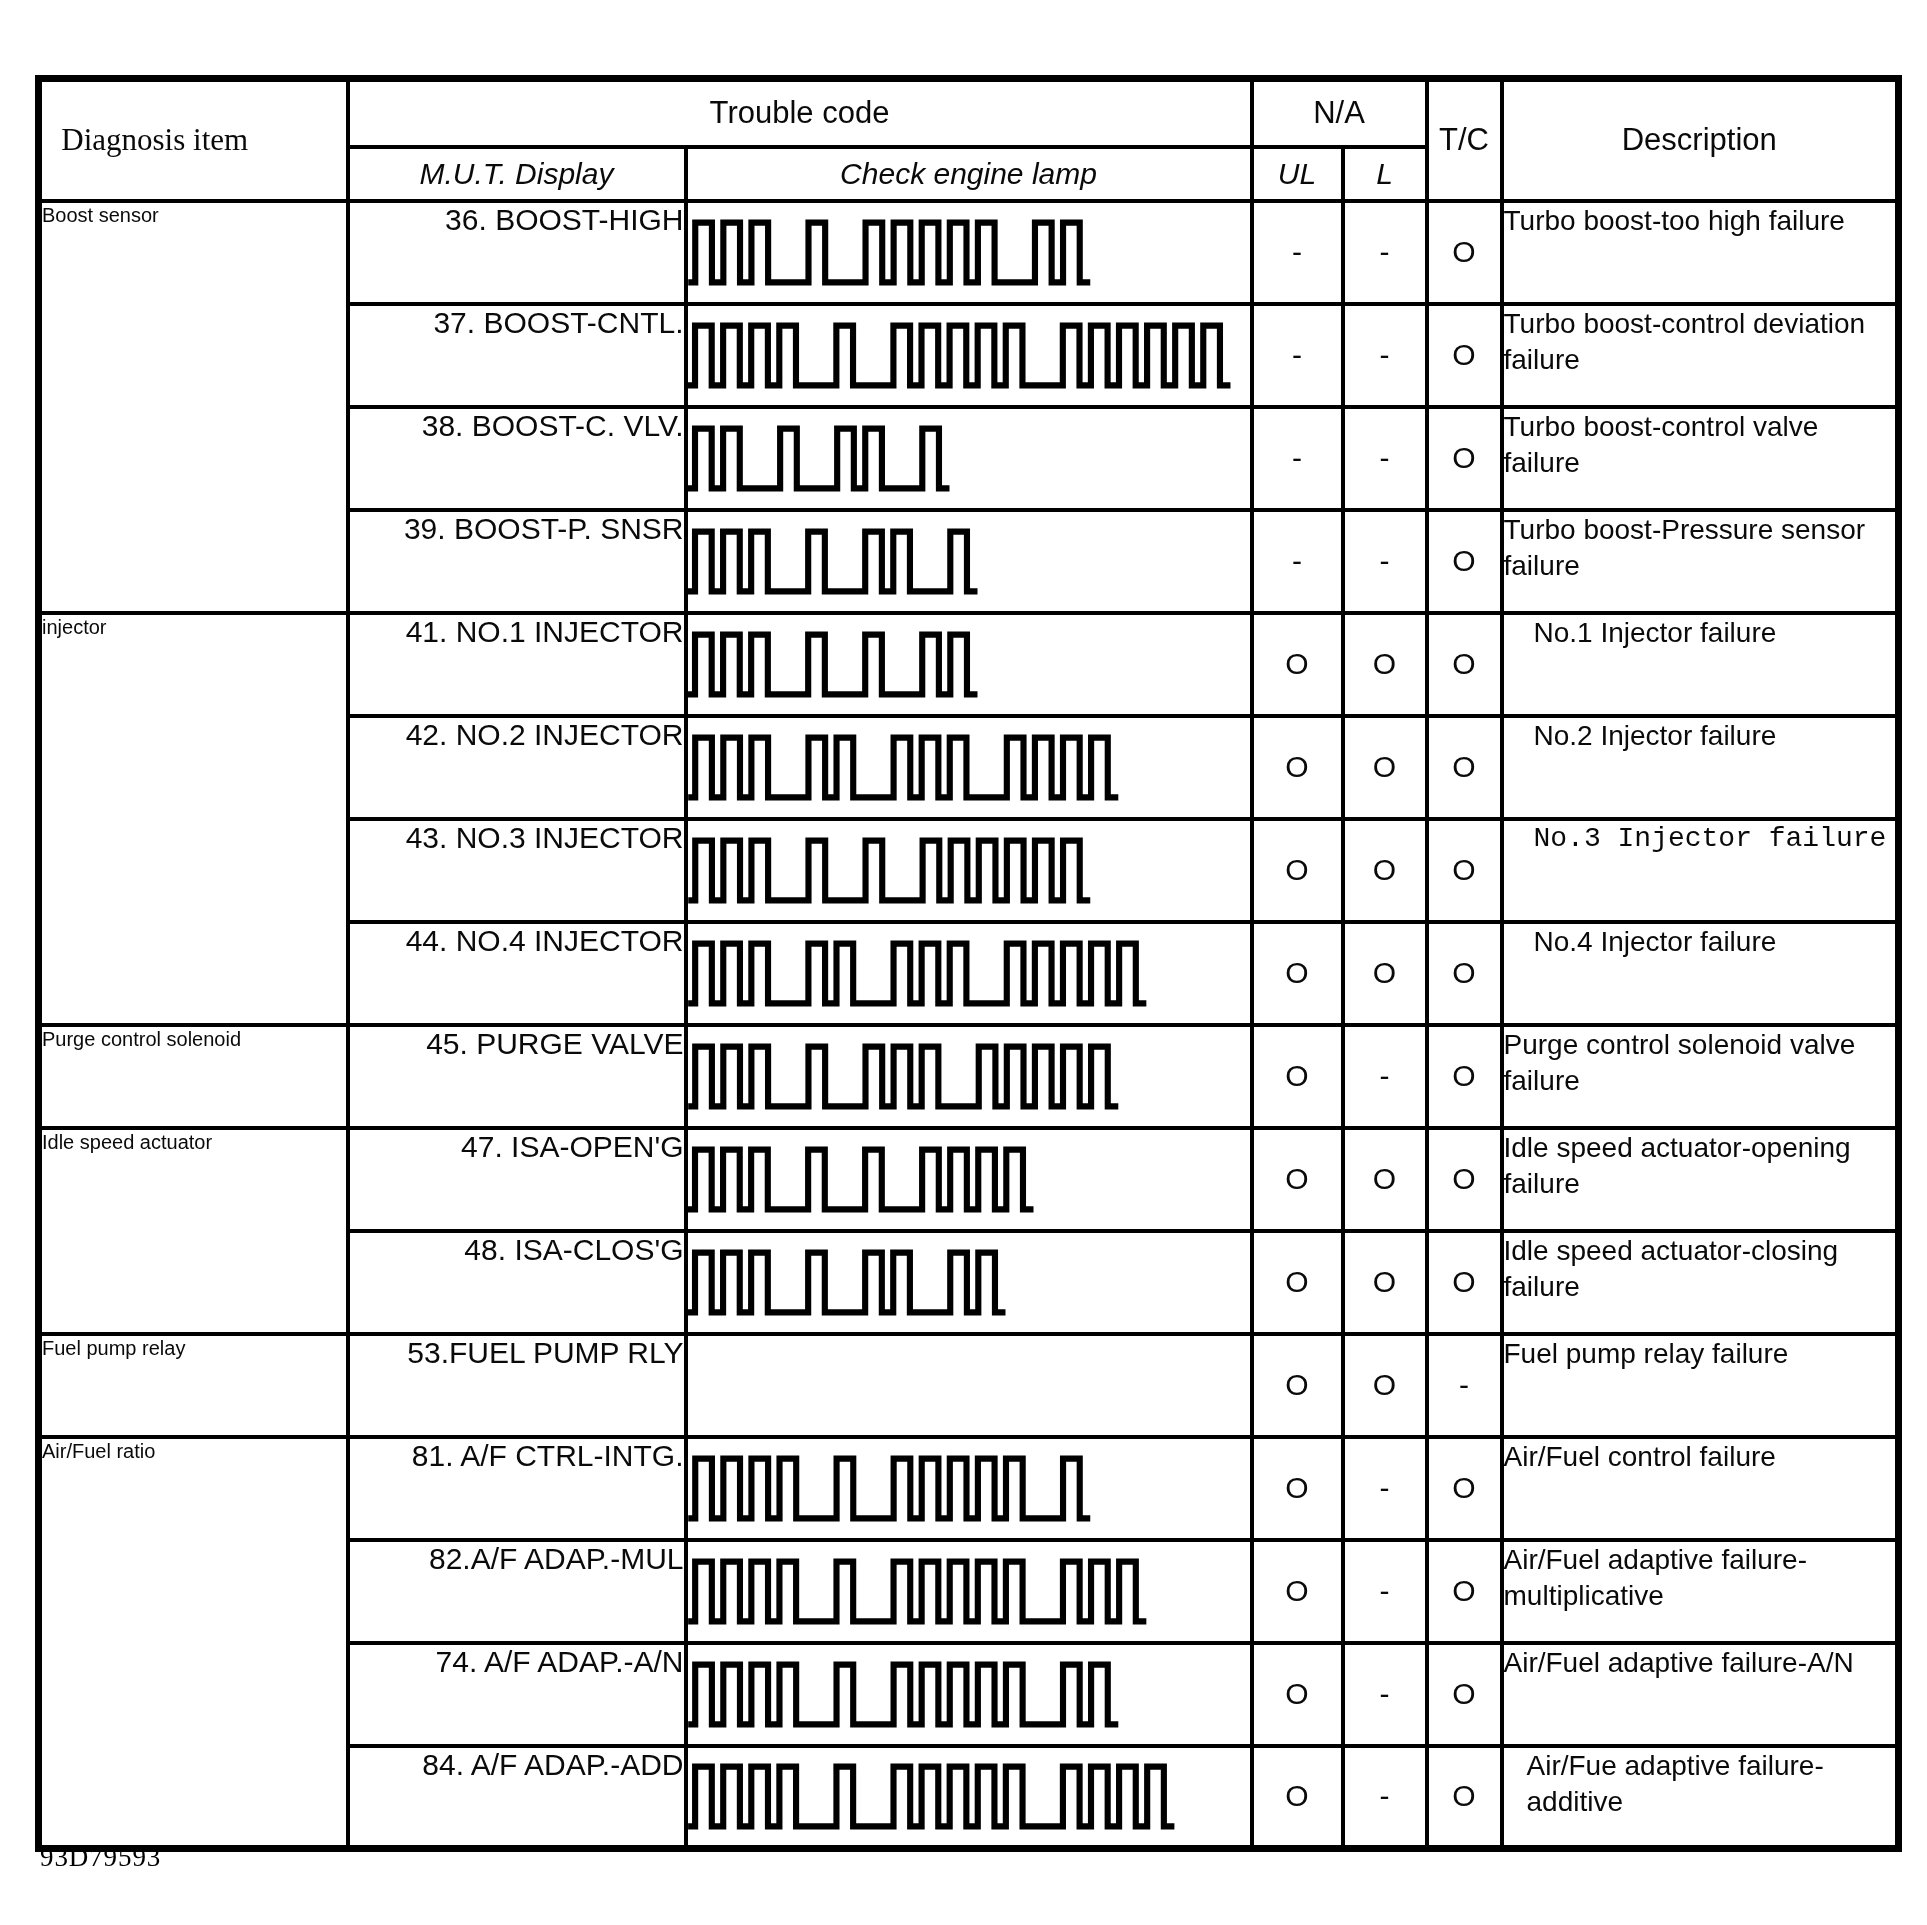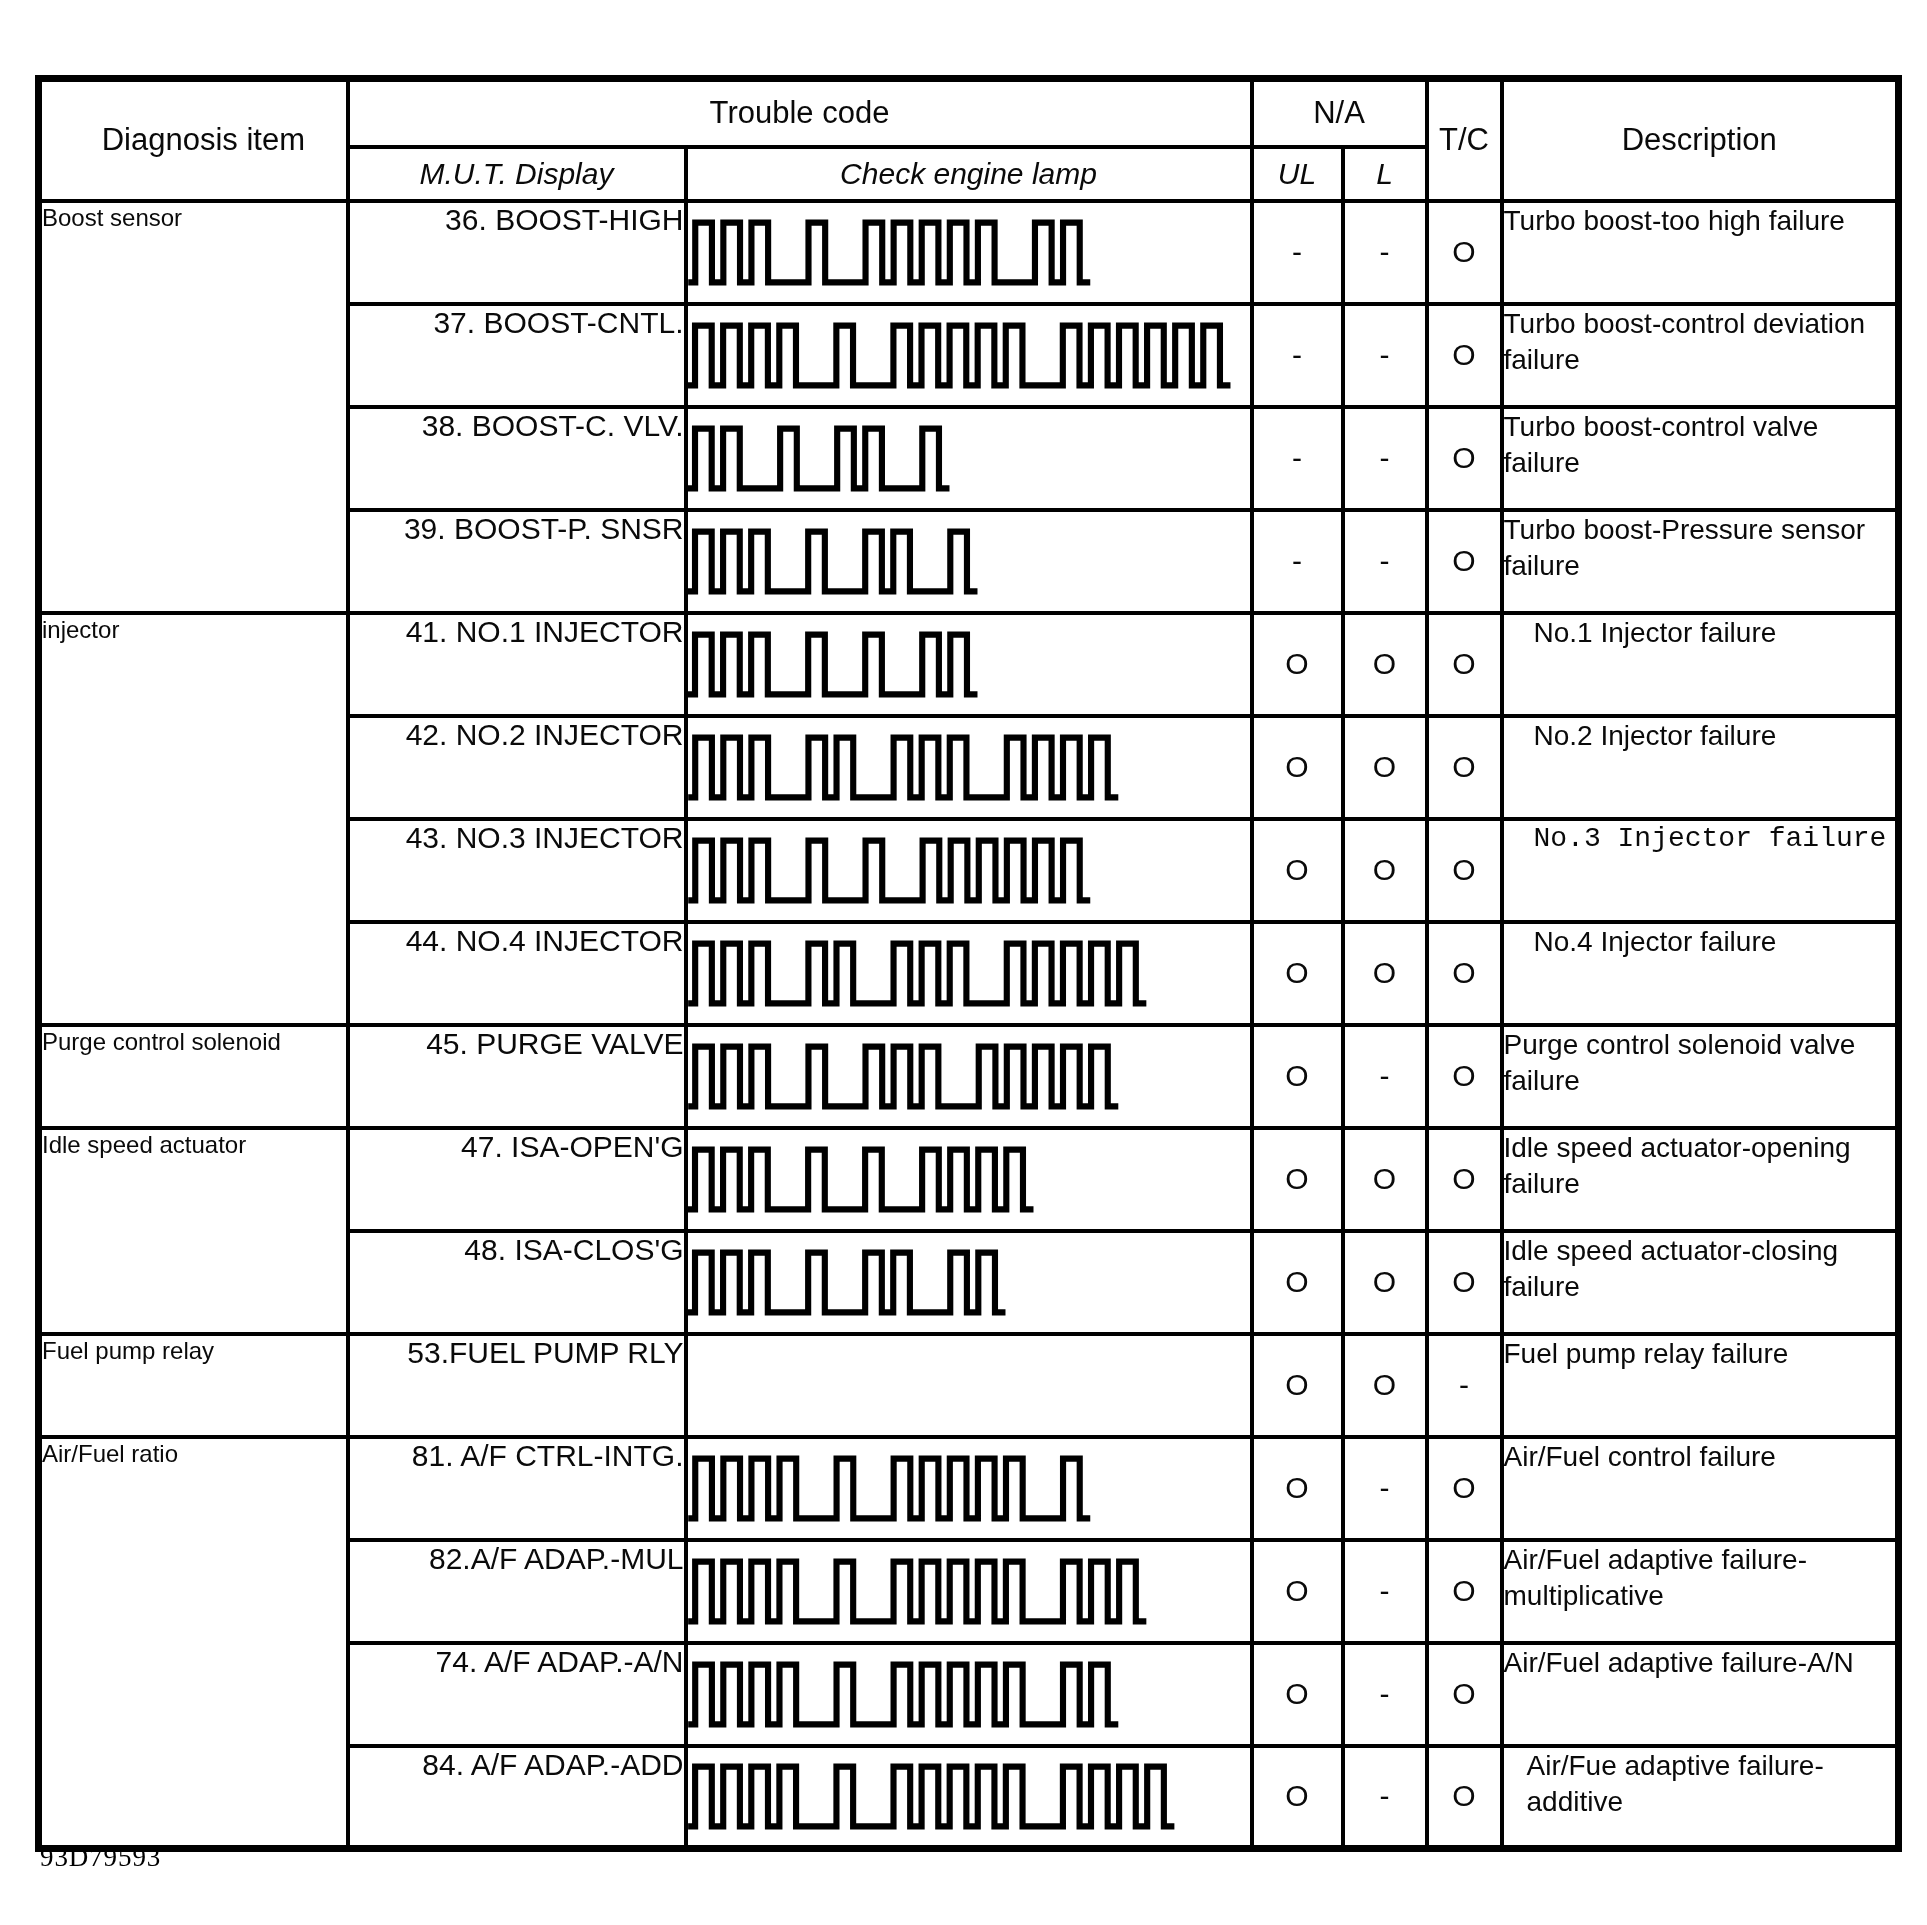--- a/index.html
+++ b/index.html
@@ -20,21 +20,21 @@
   table.dtc th, table.dtc td{
     border:4.4px solid #000;
     padding:0;
     color:#0a0a0a;
     overflow:hidden;
   }
   th.h1{font-size:31px;font-weight:400;text-align:center;}
   th.h2{font-size:30px;font-weight:400;text-align:center;font-style:italic;}
   td.diag{
     vertical-align:top;text-align:left;
-    font-size:24px;padding:21px 8.8px 0 17.6px;line-height:1.25;
+    font-size:20px;padding:21px 8.8px 0 17.6px;line-height:1.25;
   }
   td.mut{
     vertical-align:top;text-align:right;
     font-size:30px;padding:23px 3.5px 0 16px;white-space:nowrap;
   }
   td.lamp{
     vertical-align:middle;text-align:left;
     padding:12.3px 0 0 12.3px;
   }
   td.mark{
@@ -62,21 +62,21 @@
     <col style="width:309px">
         <col style="width:338px">
         <col style="width:566px">
     <col style="width:91px">
         <col style="width:84px">
         <col style="width:75px">
         <col style="width:397px">
   </colgroup>
   <tbody>
         <tr style="height:68px">
-    <th class="h1" rowspan="2" style="text-align:center;padding-left:19.3px;">Diagnosis  item</th>
+    <th class="h1" rowspan="2" style="text-align:left;padding-left:19.3px;font-family:Liberation Serif, serif;">Diagnosis  item</th>
     <th class="h1" colspan="2">Trouble code</th>
     <th class="h1" colspan="2">N/A</th>
     <th class="h1" rowspan="2">T/C</th>
     <th class="h1" rowspan="2">Description</th>
   </tr>
   <tr style="height:54px">
     <th class="h2">M.U.T. Display</th>
     <th class="h2">Check engine lamp</th>
     <th class="h2">UL</th>
     <th class="h2">L</th>

